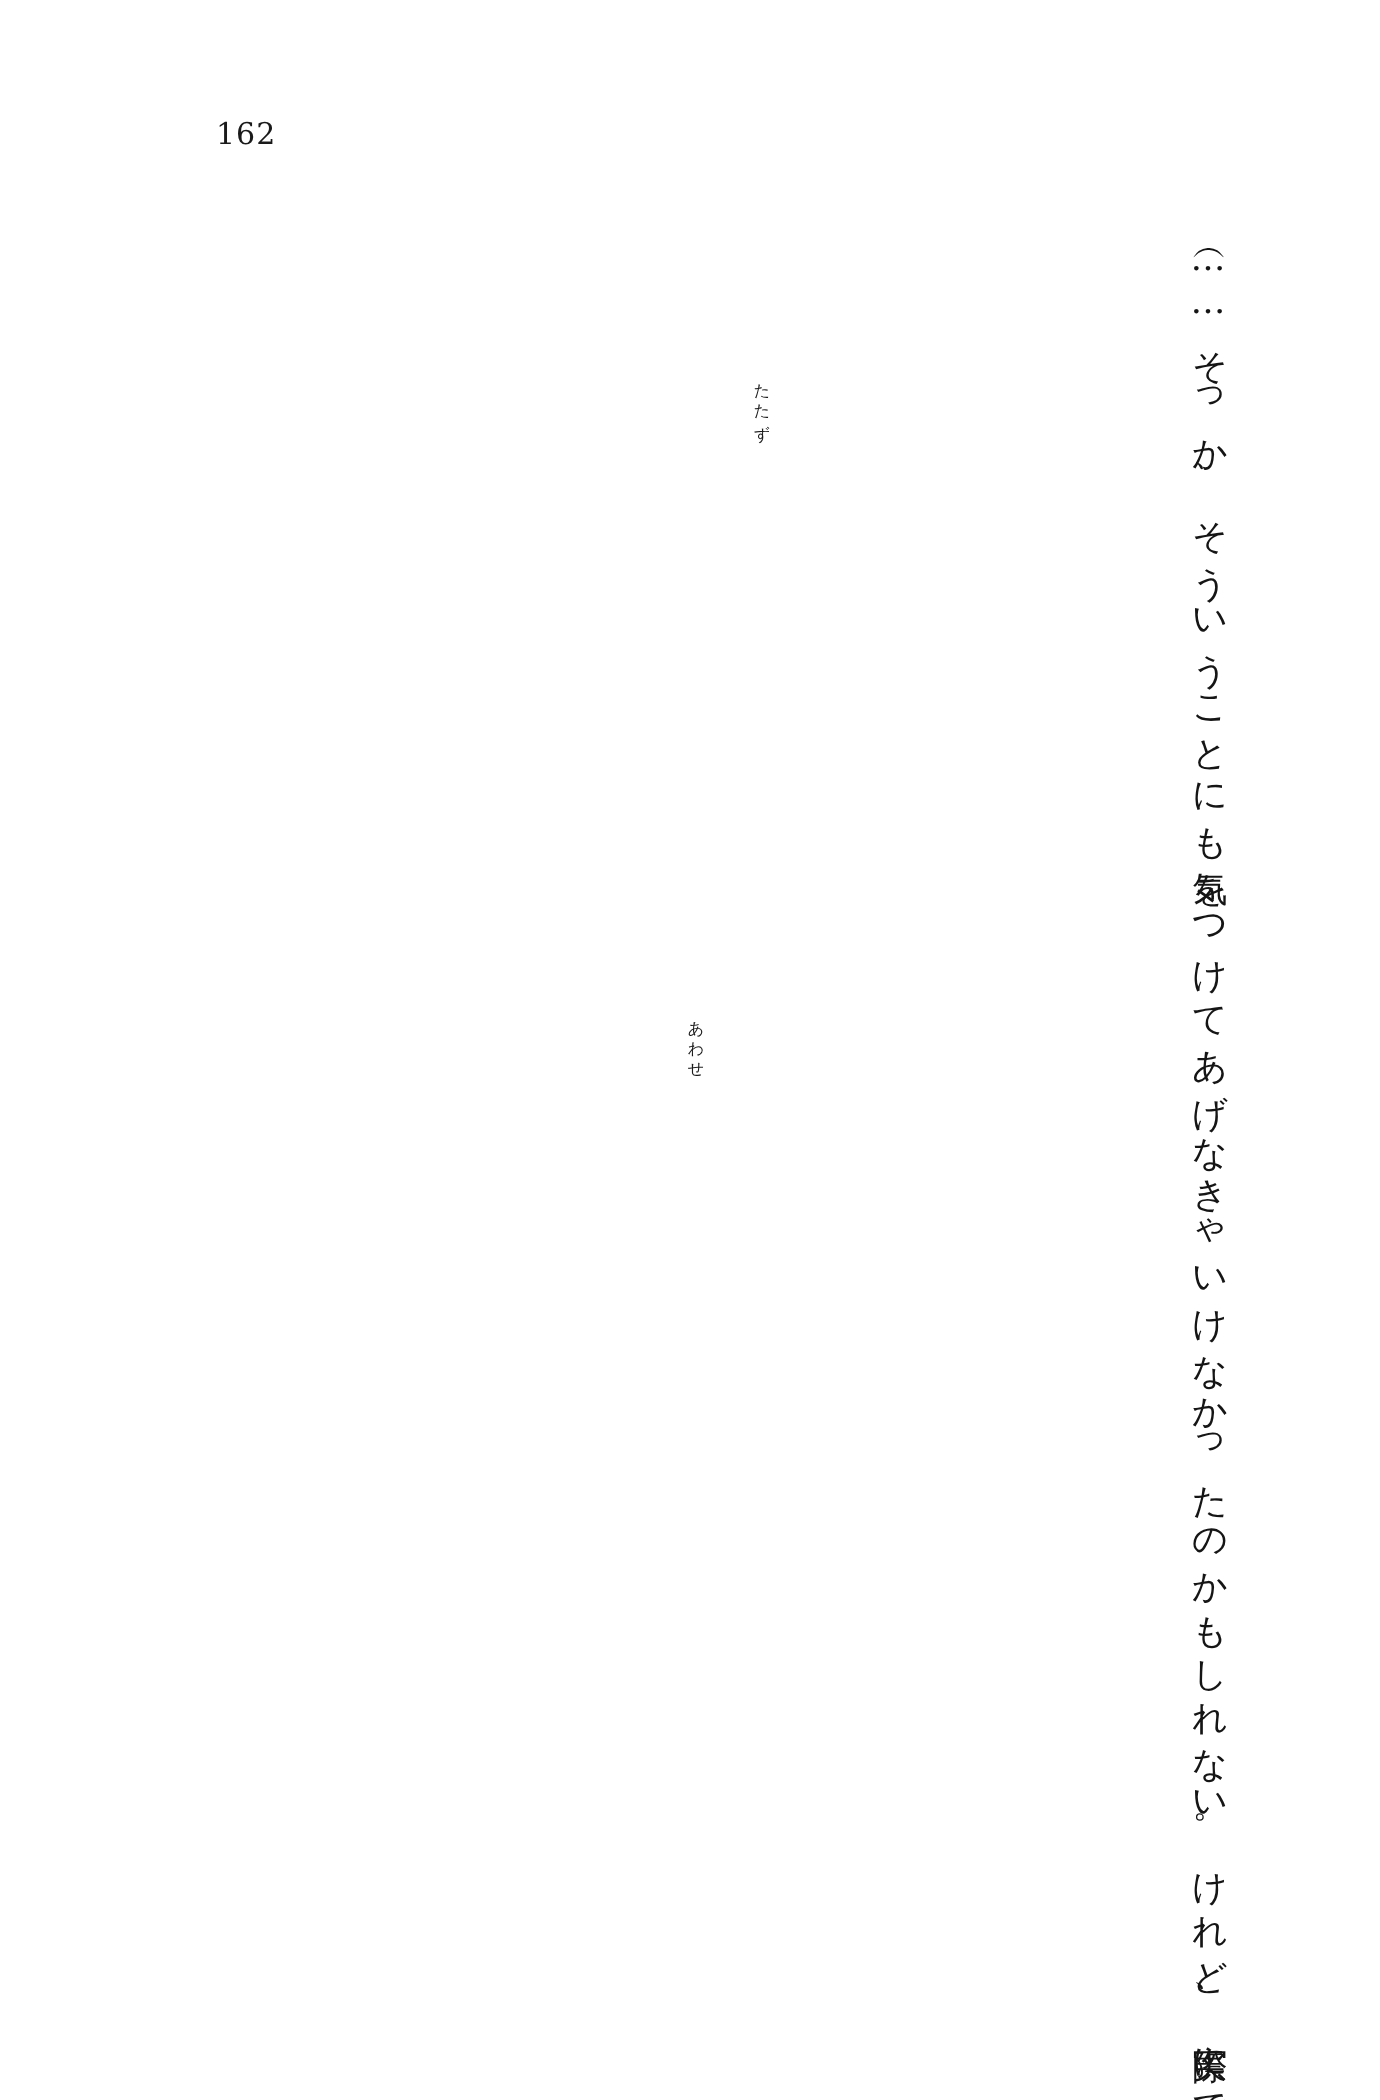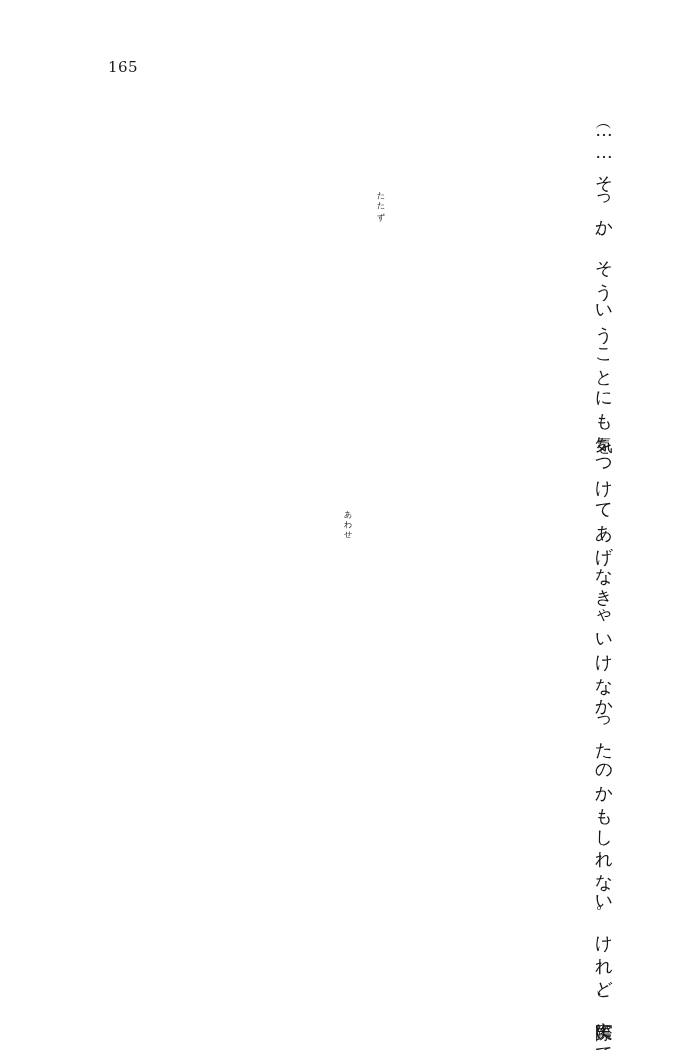--- a/index.html
+++ b/index.html
@@ -67,21 +67,21 @@
   .ruby-awase {
     top: 505px;
     right: 338px;
   }
 </style>
 </head>
 <body>
 
 <div class="page">
 
-  <div class="page-number">165</div>
+  <div class="page-number">162</div>
 
   <div class="text-body">
     <div class="col">（……そっか、そういうことにも気をつけてあげなきゃいけなかったのかもしれ</div>
     <div class="col">ない。けれど、実際にできたのは異性の妹だ。</div>
 
   </div>
 
   <div class="ruby-col ruby-tadasu">たたず</div>
   <div class="ruby-col ruby-awase">あわせ</div>
 

